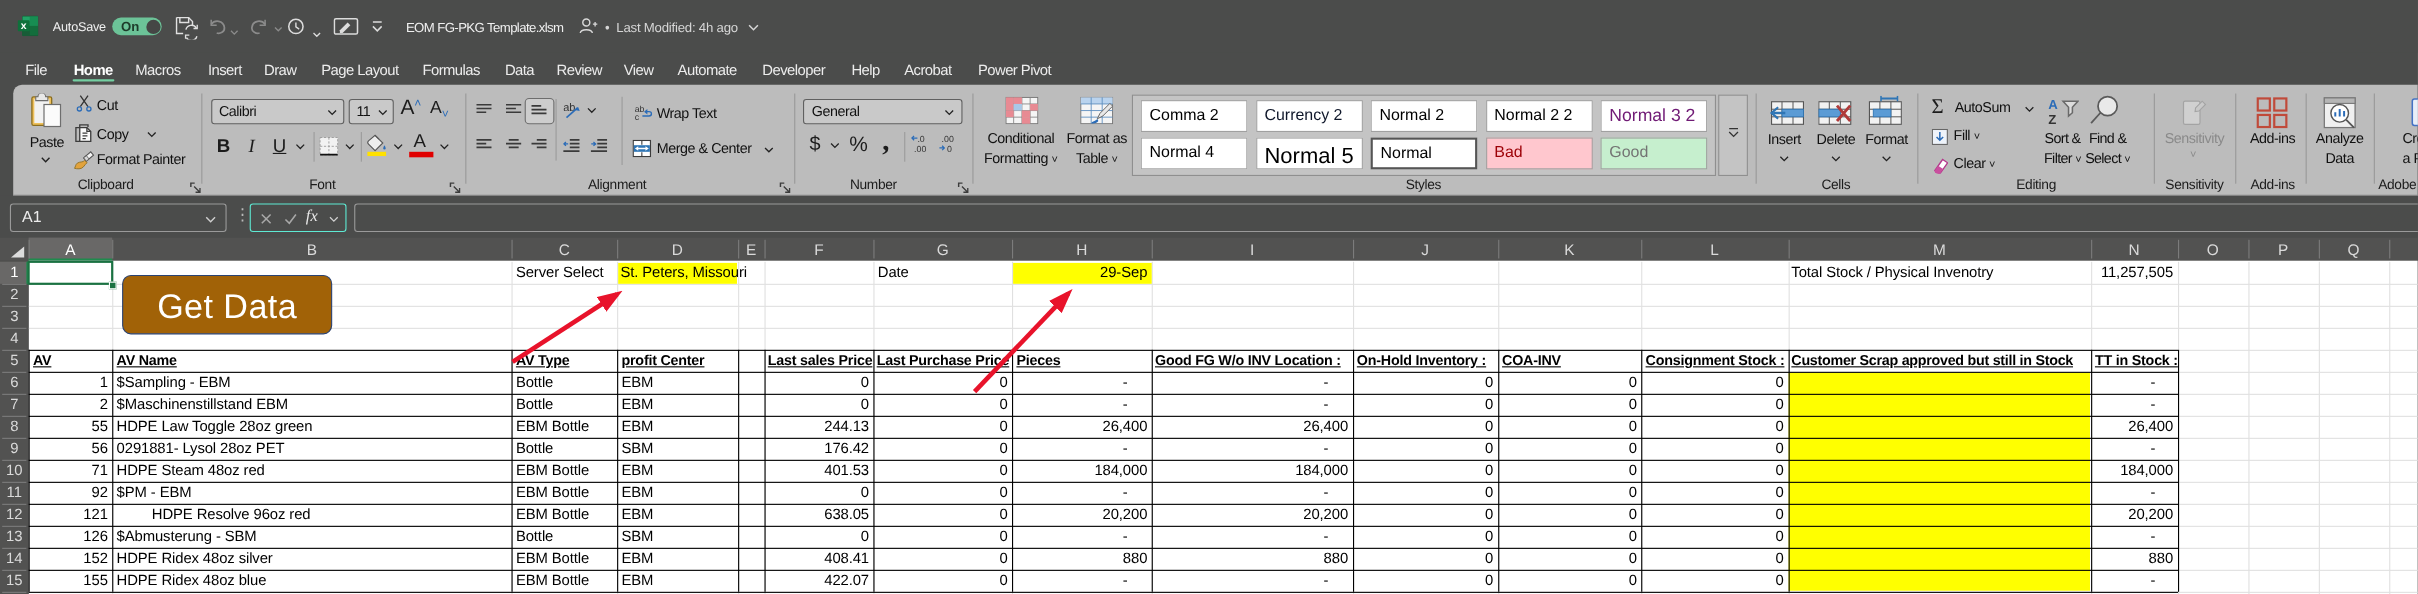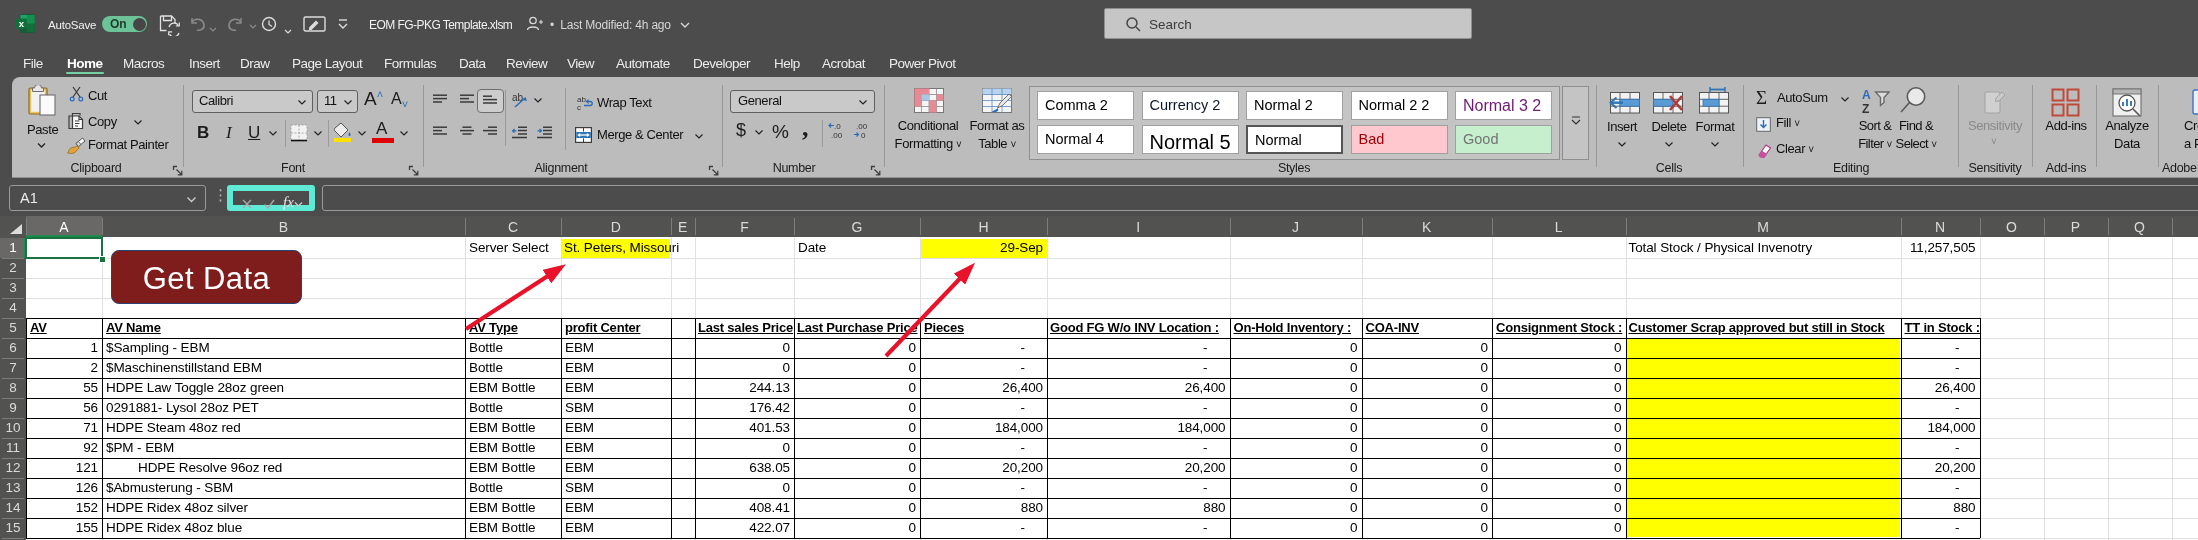--- a/index.html
+++ b/index.html
@@ -61,27 +61,20 @@
 <div class="abs tbtxt" style="left:369px;top:16px;font-size:12px;letter-spacing:-0.55px">EOM FG-PKG Template.xlsm</div>
 <svg class="abs" style="left:524px;top:14px" width="20" height="20" viewBox="0 0 20 20" fill="none" stroke="#d8d8d8" stroke-width="1.3">
 <circle cx="9" cy="6.5" r="3.2"></circle>
       <path d="M3.5 16 c0.5 -4 10.5 -4 11 0"></path>
 <path d="M15 8 h4 M17 6 v4" stroke-width="1.2"></path>
 </svg>
 <div class="abs tbtxt" style="left:550px;top:16px;color:#d6d6d6;font-size:12px">•&nbsp; Last Modified: 4h ago</div>
 <svg class="abs" style="left:679px;top:21px" width="12" height="9" viewBox="0 0 12 9" fill="none" stroke="#d6d6d6" stroke-width="1.4">
       <path d="M2 2 l4 4 4 -4"></path>
     </svg>
-<div class="abs" style="left:1104px;top:8px;width:368px;height:31px;background:#c6c6c6;border:1px solid #8f8f8f;border-radius:2px">
-<svg class="abs" style="left:20px;top:7px" width="17" height="17" viewBox="0 0 17 17" fill="none" stroke="#454545" stroke-width="1.5">
-        <circle cx="7" cy="7" r="5"></circle>
-        <path d="M11 11 l4 4"></path>
-      </svg>
-<span style="position:absolute;left:44px;top:8px;color:#3c3c3c;font-size:13.5px">Search</span>
-    </div>
 <div class="abs menu" style="left:23px;top:56px;">File</div>
 <div class="abs menu" style="left:67px;top:56px;font-weight:bold;color:#fff;">Home</div>
 <div class="abs menu" style="left:123px;top:56px;">Macros</div>
 <div class="abs menu" style="left:189px;top:56px;">Insert</div>
 <div class="abs menu" style="left:240px;top:56px;">Draw</div>
 <div class="abs menu" style="left:292px;top:56px;">Page Layout</div>
 <div class="abs menu" style="left:384px;top:56px;">Formulas</div>
 <div class="abs menu" style="left:459px;top:56px;">Data</div>
 <div class="abs menu" style="left:506px;top:56px;">Review</div>
 <div class="abs menu" style="left:567px;top:56px;">View</div>
@@ -449,21 +442,21 @@
 <div class="abs glabel" style="left:2162px;top:160.5px">Adobe</div>
 <div class="abs" style="left:12px;top:177px;width:2186px;height:1px;background:#8f8f8f"></div>
 <div class="abs" style="left:0;top:178px;width:2198px;height:38px;background:#4b4c4b"></div>
 <div class="abs" style="left:9px;top:185px;width:197px;height:26px;border:1px solid #9a9a9a;border-radius:3px">
 <span style="position:absolute;left:10px;top:4px;color:#ececec;font-size:14.5px">A1</span>
 <svg style="position:absolute;right:8px;top:10px" width="11" height="8" viewBox="0 0 11 8" fill="none" stroke="#cfcfcf" stroke-width="1.3">
         <path d="M1.5 1.5 l4 4 4 -4"></path>
       </svg>
     </div>
 <div class="abs" style="left:213px;top:186px;color:#b9b9b9;font-size:15px;letter-spacing:0">⋮</div>
-<div class="abs" style="left:227px;top:185px;width:88px;height:26px;border:6px solid #5eead4;border-radius:3px">
+<div class="abs" style="left:227px;top:185px;width:88px;height:26px;border:1px solid #5eead4;border-radius:3px">
 <svg style="position:absolute;left:8px;top:7px" width="12" height="12" viewBox="0 0 12 12" fill="none" stroke="#a8a8a8" stroke-width="1.4">
         <path d="M2 2 l8 8 M10 2 l-8 8"></path>
       </svg>
 <svg style="position:absolute;left:30px;top:7px" width="13" height="12" viewBox="0 0 13 12" fill="none" stroke="#a8a8a8" stroke-width="1.4">
         <path d="M1.5 6.5 l3.5 3.5 6 -8"></path>
       </svg>
 <span style="position:absolute;left:50px;top:3px;color:#e8e8e8;font-size:15px;font-style:italic;font-family:'Liberation Serif',serif">fx</span>
 <svg style="position:absolute;right:6px;top:10px" width="9" height="7" viewBox="0 0 9 7" fill="none" stroke="#cfcfcf" stroke-width="1.2">
         <path d="M1 1.5 l3.5 3.5 3.5 -3.5"></path>
       </svg>
@@ -738,21 +731,21 @@
 <div class="cell " style="right:1408px;top:518.0px;">422.07</div>
 <div class="cell " style="right:1282px;top:518.0px;">0</div>
 <div class="cell " style="right:1173px;top:518.0px;">-</div>
 <div class="cell " style="right:990.5px;top:518.0px;">-</div>
 <div class="cell " style="right:840.5px;top:518.0px;">0</div>
 <div class="cell " style="right:710px;top:518.0px;">0</div>
 <div class="cell " style="right:576.5px;top:518.0px;">0</div>
 <div class="cell " style="right:238.5px;top:518.0px;">-</div>
 <div class="abs" style="left:25px;top:237px;width:78px;height:22px;border:2px solid #1a7242"></div>
 <div class="abs" style="left:99px;top:256px;width:7px;height:7px;background:#1a7242;border:1px solid #fff"></div>
-<div class="abs" style="left:111px;top:250px;width:191px;height:54px;background:#7f1d1d;border:1.5px solid #2a4373;border-radius:8px">
+<div class="abs" style="left:111px;top:250px;width:191px;height:54px;background:#a16207;border:1.5px solid #2a4373;border-radius:8px">
 <div style="position:absolute;left:0;right:0;top:10px;text-align:center;color:#fff;font-size:31px;letter-spacing:0.4px">Get Data</div>
     </div>
 <svg class="abs" style="left:0;top:0" width="2198" height="540" viewBox="0 0 2198 540" pointer-events="none">
 <defs>
         <marker id="ah" markerWidth="5.4" markerHeight="3.8" refX="4" refY="1.9" orient="auto">
           <polygon points="0 0, 5.4 1.9, 0 3.8" fill="#e8132b"></polygon>
         </marker>
       </defs>
 <line x1="466" y1="329" x2="561" y2="267.5" stroke="#e8132b" stroke-width="4.2" marker-end="url(#ah)"></line>
 <line x1="886" y1="356" x2="971" y2="267" stroke="#e8132b" stroke-width="4.2" marker-end="url(#ah)"></line>

